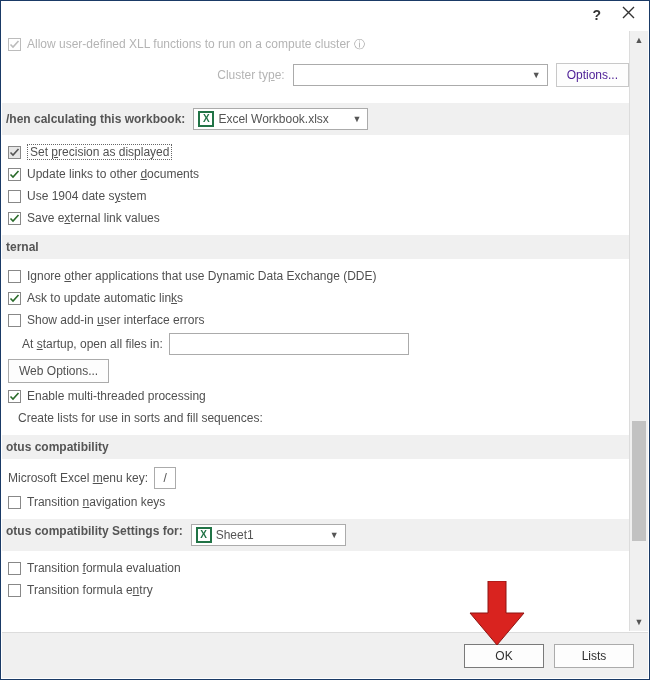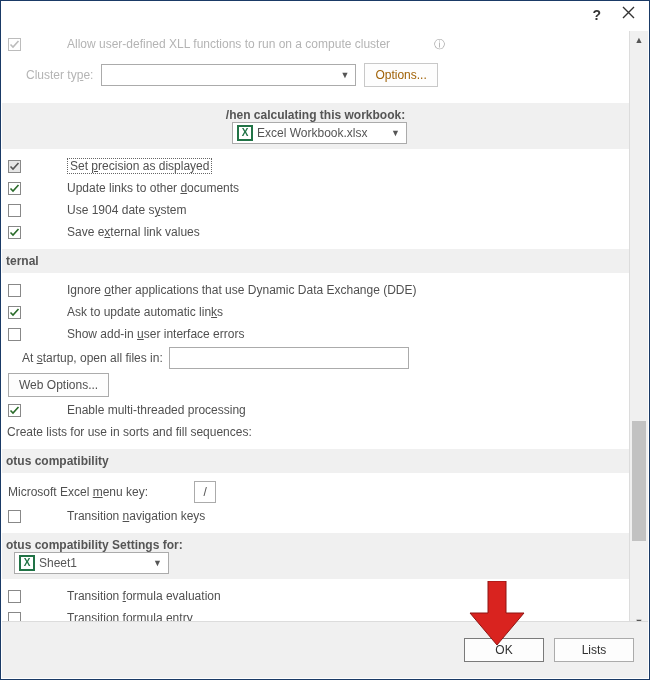--- a/index.html
+++ b/index.html
@@ -13,23 +13,23 @@
   .titlebar { height:30px; background:#fff; position:relative; }
   .titlebar .help-icon { position:absolute; right:48px; top:6px; font-size:14px; color:#333; font-weight:bold; font-family:Arial; }
   .titlebar .close-icon { position:absolute; right:14px; top:5px; }
   .titlebar .close-icon svg { width:13px; height:13px; }
   .content-area { position:absolute; left:1px; right:1px; top:30px; bottom:48px; background:#fff; }
   .scroll-area { position:absolute; left:0; right:19px; top:0; bottom:0; overflow:hidden; padding-top:2px; }
   .scrollbar { position:absolute; right:0; top:0; bottom:0; width:19px; background:#f0f0f0; border-left:1px solid #dcdcdc;}
   .scrollbar .arrow-up, .scrollbar .arrow-down { height:18px; text-align:center; font-size:9px; color:#555; line-height:18px; }
   .scrollbar .thumb { position:absolute; left:2px; right:2px; top:390px; height:120px; background:#c2c2c2;}
   .row { display:flex; align-items:center; padding:2px 0 2px 4px; min-height:22px; color:#505050;}
-  .row.sub { padding-left:6px;gap:40px; }
+  .row.sub { padding-left:6px; }
   .row.sub2 { padding-left:24px; }
-  .sectionhdr { background:#f0f0f0; font-weight:bold; color:#555; padding:5px 4px; margin:6px 0 6px 0;flex-direction:column;}
+  .sectionhdr { background:#f0f0f0; font-weight:bold; color:#555; padding:5px 4px; margin:6px 0 6px 0;}
   .cb {
     width:13px; height:13px; border:1px solid #888; margin-right:6px;
     display:inline-flex; align-items:center; justify-content:center;
     background:#fff; flex-shrink:0;
   }
   .cb.checked svg { width:11px; height:11px; }
   .cb.disabled { border-color:#bcbcbc; }
   .cb.disabled svg path { stroke:#bcbcbc; }
   .lbl { white-space:nowrap; }
   .lbl .ul { text-decoration:underline; }
@@ -42,24 +42,24 @@
   }
   .dropdown.muted { color:#7a7a7a; }
   .dropdown .dd-arrow { margin-left:auto; padding:0 4px; color:#555; font-size:9px; }
   .excel-icon { width:16px; height:16px; margin-right:4px; display:inline-flex; align-items:center; justify-content:center; background:#217346; color:#fff; font-size:9px; font-weight:bold; position:relative; }
   .excel-icon .inner { position:absolute; inset:2px; background:#fff; }
   .excel-icon .x { position:relative; z-index:2; color:#217346; font-size:10px; line-height:1;}
   .btn {
     display:inline-flex; align-items:center; height:24px;
     border:1px solid #ababab; background:#fdfdfd; padding:0 10px; margin-left:8px;
   }
-  .btn.disabled { color:#a16207; border-color:#c8c8c8; }
+  .btn.disabled { color:#4c1d95; border-color:#c8c8c8; }
   .textfield { height:22px; border:1px solid #ababab; background:#fff; display:inline-block; }
   .buttonbar {
-    position:absolute; left:1px; right:1px; bottom:1px; height:57px;
+    position:absolute; left:1px; right:1px; bottom:1px; height:46px;
     background:#f0f0f0; border-top:1px solid #dcdcdc;
     display:flex; align-items:center; justify-content:flex-end; padding-right:14px; gap:10px;
   }
   .dlgbtn { width:80px; height:24px; border:1px solid #ababab; background:#fdfdfd; display:flex; align-items:center; justify-content:center; }
   .dlgbtn.primary { border:1px solid #7a7a7a; }
   .arrowcallout { position:absolute; }
   .arrowcallout svg { display:block; }
 </style>
 </head>
 <body>
@@ -79,21 +79,21 @@
     <div class="row sub">
       <span class="cb disabled">
         <svg viewBox="0 0 11 11">
             <path d="M1.5 5.5 L4 8 L9.5 2" stroke="#bcbcbc" stroke-width="1.6" fill="none"></path>
           </svg>
       </span>
       <span class="lbl disabled-text">Allow user-defined XLL functions to run on a compute cluster</span>
       <span class="help-badge">ⓘ</span>
     </div>
 
-    <div class="row sub2" style="margin-top:6px;">
+    <div class="row sub2" style="margin-top:6px;justify-content:flex-end;">
       <span class="lbl disabled-text">Cluster ty<span class="ul">p</span>e:</span>
       <span class="dropdown muted" style="width:255px;">
         <span></span>
           <span class="dd-arrow">▼</span>
       </span>
       <span class="btn disabled">Options...</span>
     </div>
 
     <div class="sectionhdr" style="display:flex;align-items:center;margin-top:14px;">
       <span>/hen calculating this <span class="ul">w</span>orkbook:</span>
@@ -164,21 +164,21 @@
         </span>
     </div>
     <div class="row sub">
       <span class="cb checked">
           <svg viewBox="0 0 11 11">
             <path d="M1.5 5.5 L4 8 L9.5 2" stroke="#2a6b2a" stroke-width="1.6" fill="none"></path>
           </svg>
         </span>
       <span class="lbl">Enable multi-threaded processing</span>
     </div>
-    <div class="row" style="padding-left:5px;">
+    <div class="row" style="padding-left:16px;">
       <span class="lbl">Create lists for use in sorts and fill sequences:</span>
     </div>
 
     <div class="sectionhdr">otus compatibility</div>
 
     <div class="row sub">
       <span class="lbl">Microsoft Excel <span class="ul">m</span>enu key:</span>
       <span class="textfield" style="width:22px;margin-left:6px;text-align:center;padding-top:3px;">/</span>
     </div>
     <div class="row sub">

